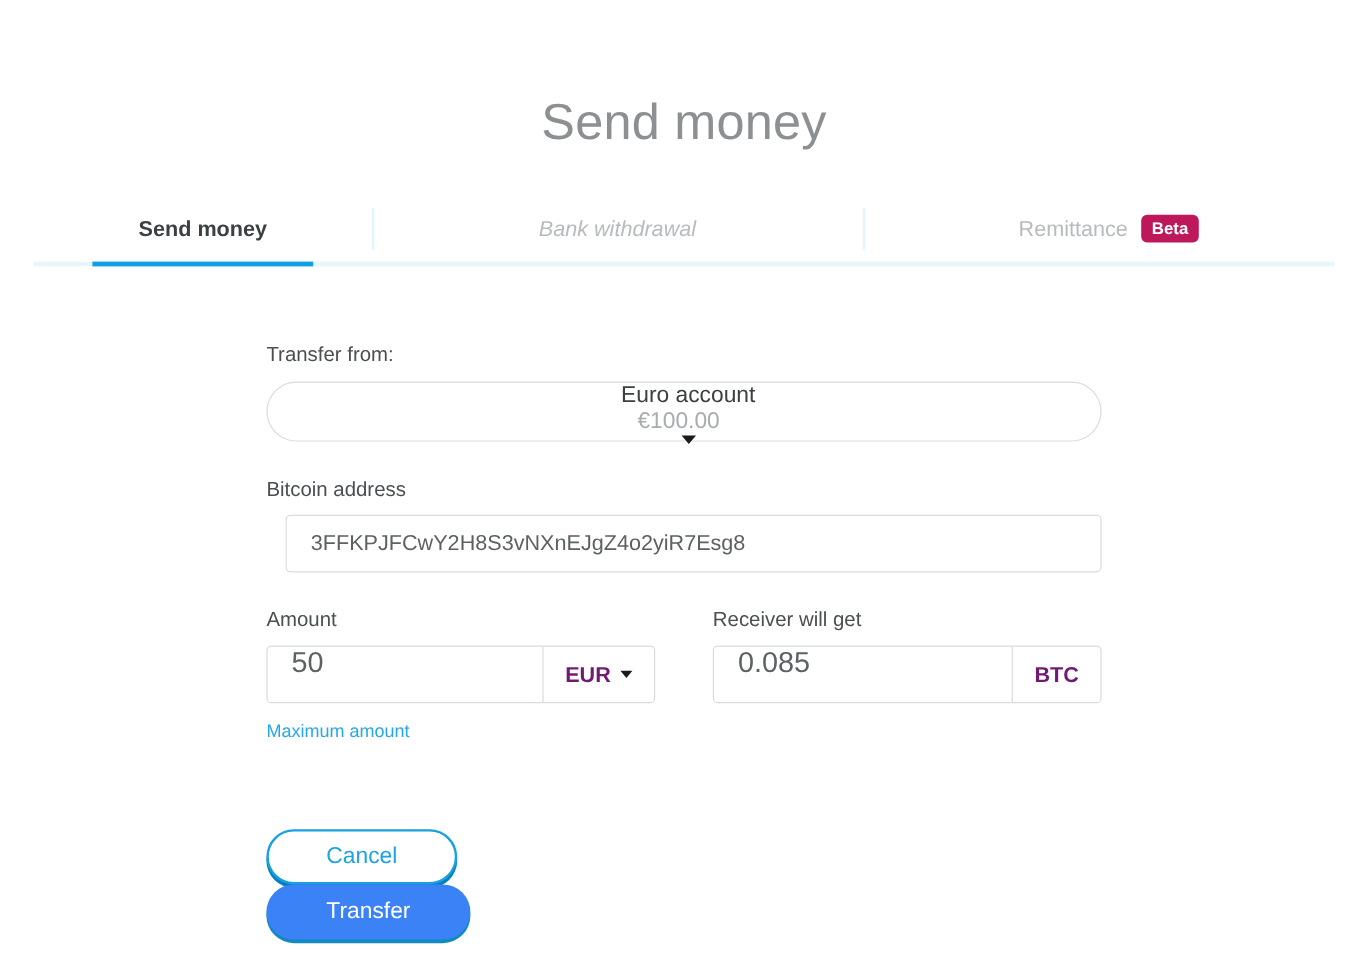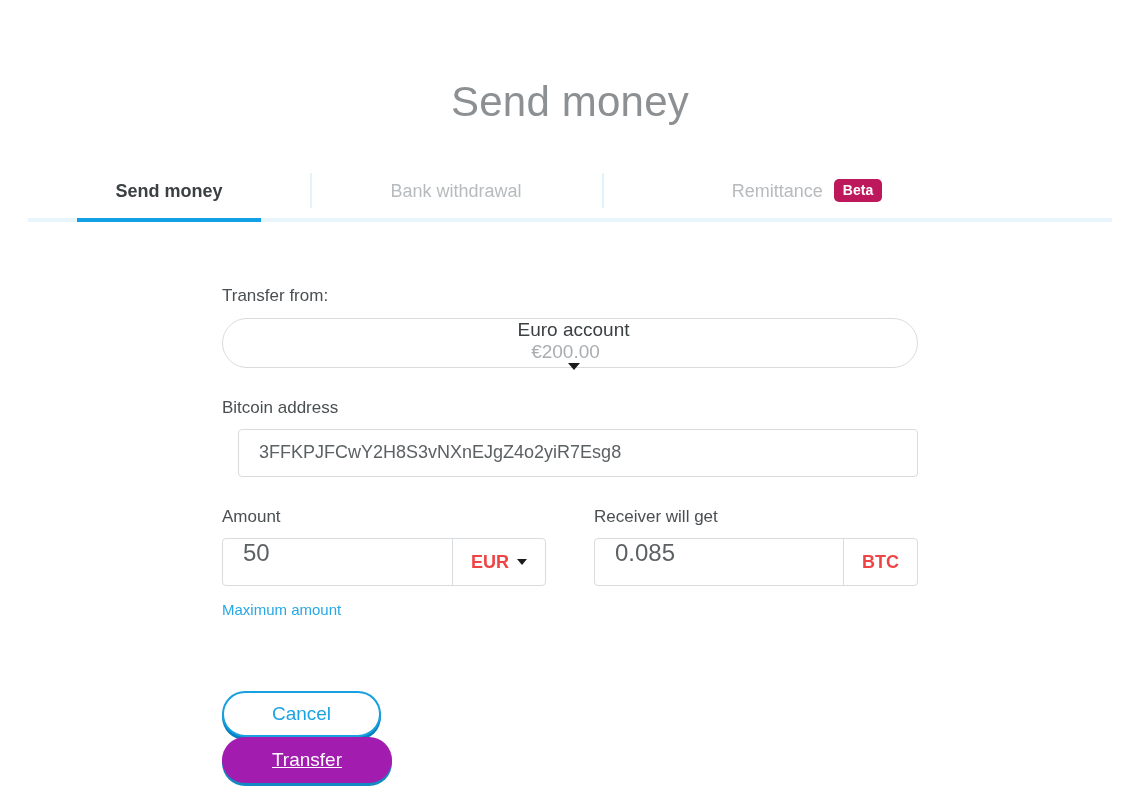--- a/index.html
+++ b/index.html
@@ -56,21 +56,21 @@
     display: flex;
     align-items: center;
     justify-content: center;
     position: relative;
     font-size: 18px;
     color: #b7bbbe;
     box-sizing: border-box;
     padding-bottom: 6px;
   }
   .tab-1 { width: 282px; }
-  .tab-2 { width: 292px; }
+  .tab-2 { width: 409px; font-style: italic; }
   .tab-3 { width: 410px; text-align: center; }
 
   .tab.active {
     color: #3b4043;
     font-weight: 700;
   }
   .tab.active .tab-underline {
     position: absolute;
     left: 49px;
     right: 49px;
@@ -197,21 +197,21 @@
   .input-group .ig-suffix {
     flex: 0 0 auto;
     display: flex;
     align-items: center;
     justify-content: center;
     gap: 8px;
     padding: 0 18px;
     border-left: 1px solid #d8dcde;
     font-size: 18px;
     font-weight: 700;
-    color: #ef4444;
+    color: #701a75;
     cursor: pointer;
     min-width: 56px;
     box-sizing: border-box;
   }
   .input-group .ig-suffix.static { cursor: default; }
 
   .max-link {
     display: inline-block;
     margin-top: 15px;
     font-size: 15px;
@@ -242,25 +242,24 @@
   }
   .btn-cancel {
     width: 159px;
     background: #ffffff;
     color: #1ca3e3;
     border: 2px solid #18a0e0;
     box-shadow: 0 3px 0 0 #0680bd;
   }
   .btn-transfer {
     width: 170px;
-    background: #a21caf;
+    background: #3b82f6;
     color: #ffffff;
     border: none;
     box-shadow: 0 3px 0 0 #1289c2;
-    text-decoration: underline;
   }
 </style>
 </head>
 <body>
 
 <div class="page">
 
   <h1 class="page-title">Send money</h1>
 
   <div class="tabs">
@@ -282,21 +281,21 @@
       <span class="beta-badge">Beta</span>
     </div>
   </div>
 
   <div class="form">
 
     <div>
       <div class="field-label">Transfer from:</div>
       <div class="select-box">
         <span class="acct-name">Euro account</span>
-        <span class="acct-balance">€200.00</span>
+        <span class="acct-balance">€100.00</span>
         <span class="caret"></span>
       </div>
     </div>
 
     <div class="row-gap"></div>
 
     <div>
       <div class="field-label">Bitcoin address</div>
       <div class="text-input">
         <span placeholder="Bitcoin address">3FFKPJFCwY2H8S3vNXnEJgZ4o2yiR7Esg8</span>

